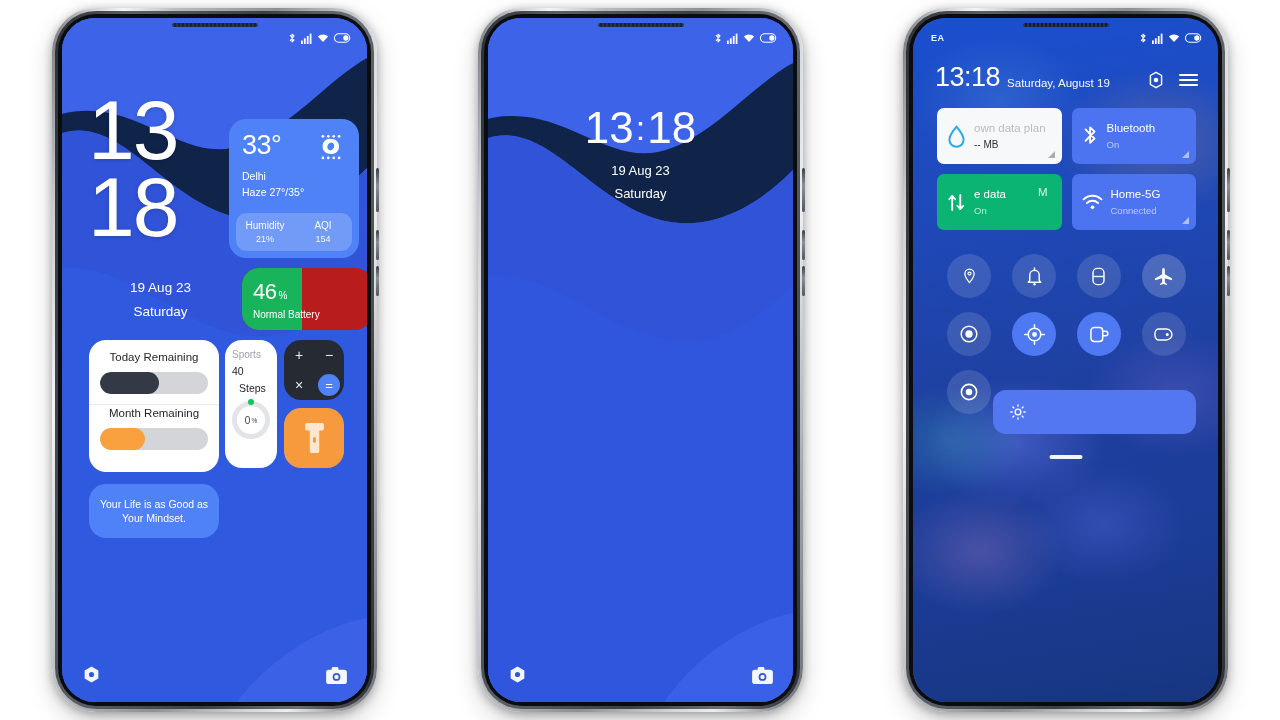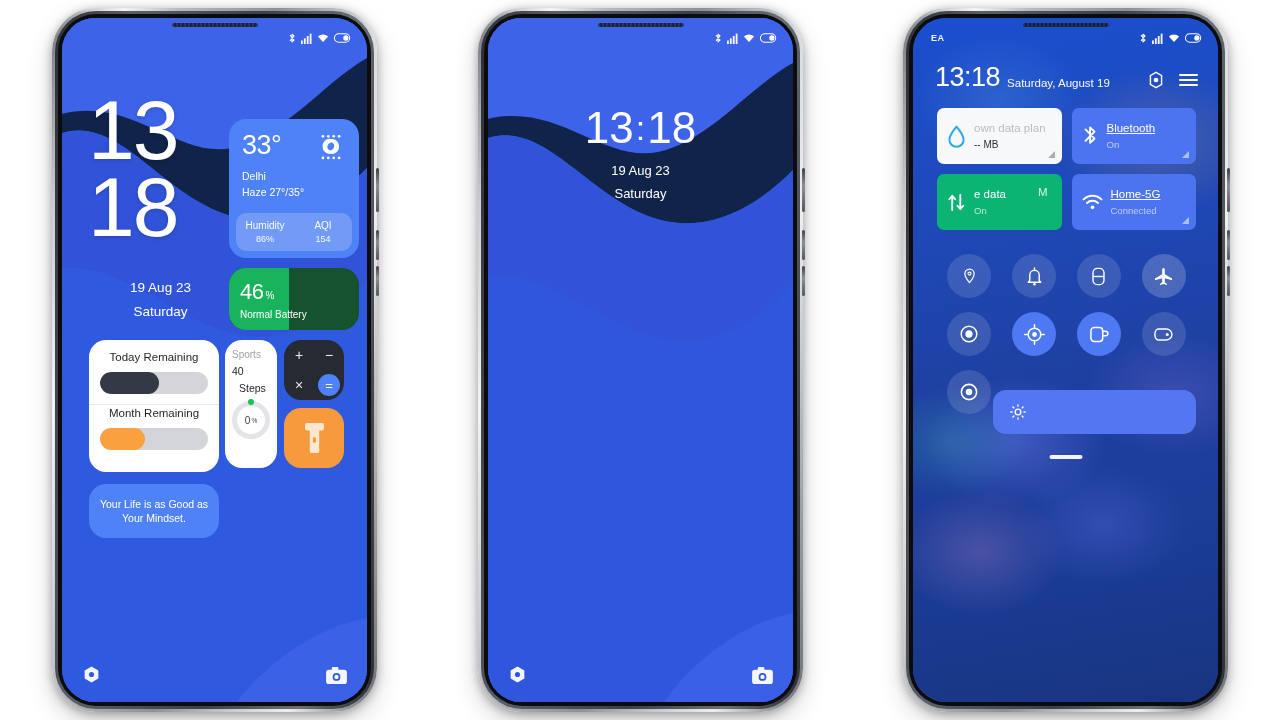--- a/index.html
+++ b/index.html
@@ -87,21 +87,21 @@
   .wx-bot{
     position:absolute; left:7px; right:7px; bottom:7px; height:38px;
     background:rgba(255,255,255,.20); border-radius:11px;
     display:flex; align-items:center;
   }
   .wx-cell{ flex:1; text-align:center; color:#fff; }
   .wx-k{ font-size:10px; opacity:.95; }
   .wx-v{ font-size:9px; margin-top:3px; opacity:.95; }
 
   
-  .w-batt{ left:167px; top:250px; width:130px; height:62px; background:#14532d; }
+  .w-batt{ left:180px; top:250px; width:130px; height:62px; background:#b91c1c; }
   .batt-fill{ position:absolute; left:0; top:0; bottom:0; background:#19b35c; }
   .batt-txt{ position:absolute; left:11px; top:11px; color:#fff; }
   .batt-num{ font-size:22px; font-weight:400; letter-spacing:-.5px; }
   .batt-pct{ font-size:10px; margin-left:2px; }
   .batt-lbl{ position:absolute; left:11px; bottom:10px; font-size:10px; color:#fff; mix-blend-mode:normal; }
 
   
   .w-rem{ left:27px; top:322px; width:130px; height:132px; background:#fff; padding:9px 11px; }
   .rem-title{ font-size:11.5px; color:#1d2229; text-align:center; margin-top:2px; }
   .rem-bar{ height:22px; border-radius:11px; background:#d3d5d8; margin-top:9px; position:relative; overflow:hidden; }
@@ -171,21 +171,21 @@
   .cc-tiles{ position:absolute; left:24px; right:22px; top:90px; z-index:4;
              display:grid; grid-template-columns:1fr 1fr; gap:10px 10px; }
   .tile{ height:56px; border-radius:7px; position:relative; padding:8px 10px; overflow:hidden; display:flex; align-items:center; gap:8px; }
   .tile.light{ background:#f7f8fa; }
   .tile.blue{ background:#4d74f0; }
   .tile.green{ background:#0cb473; }
   .tile-txt{ min-width:0; }
   .tile-t{ font-size:11.5px; line-height:1.2; white-space:nowrap; }
   .tile-s{ font-size:9.5px; margin-top:3px; white-space:nowrap; }
   .tile.light .tile-t{ color:#b9bdc3; } .tile.light .tile-s{ color:#2a2f36; font-size:10px; }
-  .tile.blue .tile-t{ color:#fff;text-decoration:underline; } .tile.blue .tile-s{ color:rgba(255,255,255,.62); }
+  .tile.blue .tile-t{ color:#fff; } .tile.blue .tile-s{ color:rgba(255,255,255,.62); }
   .tile.green .tile-t{ color:#fff; } .tile.green .tile-s{ color:rgba(255,255,255,.72); }
   .tile-corner{ position:absolute; right:7px; bottom:6px; width:0; height:0;
                 border-left:7px solid transparent; border-bottom:7px solid rgba(255,255,255,.55); }
   .tile.light .tile-corner{ border-bottom-color:#a9adb3; }
   .tile-ghost{ position:absolute; right:14px; top:12px; font-size:11.5px; color:rgba(255,255,255,.85); }
 
   .cc-toggles{ position:absolute; left:24px; right:22px; top:236px; z-index:4;
                display:grid; grid-template-columns:repeat(4,1fr); row-gap:14px; justify-items:center; }
   .tg{ width:44px; height:44px; border-radius:50%; background:rgba(255,255,255,.13);
        display:flex; align-items:center; justify-content:center; }
@@ -269,21 +269,21 @@
               <circle cx="11" cy="27" r="1.5" fill="#fff"></circle>
                 <circle cx="17" cy="27" r="1.5" fill="#fff"></circle>
               <circle cx="23" cy="27" r="1.5" fill="#fff"></circle>
                 <circle cx="29" cy="27" r="1.5" fill="#fff"></circle>
             </svg>
           </div>
         </div>
         <div class="wx-bot">
           <div class="wx-cell">
             <div class="wx-k">Humidity</div>
-            <div class="wx-v">86%</div>
+            <div class="wx-v">21%</div>
           </div>
           <div class="wx-cell">
             <div class="wx-k">AQI</div>
             <div class="wx-v">154</div>
           </div>
         </div>
       </div>
 
       <div class="w w-batt">
         <div class="batt-fill" id="battFill" style="width: 46%; background: rgb(25, 179, 92);"></div>

